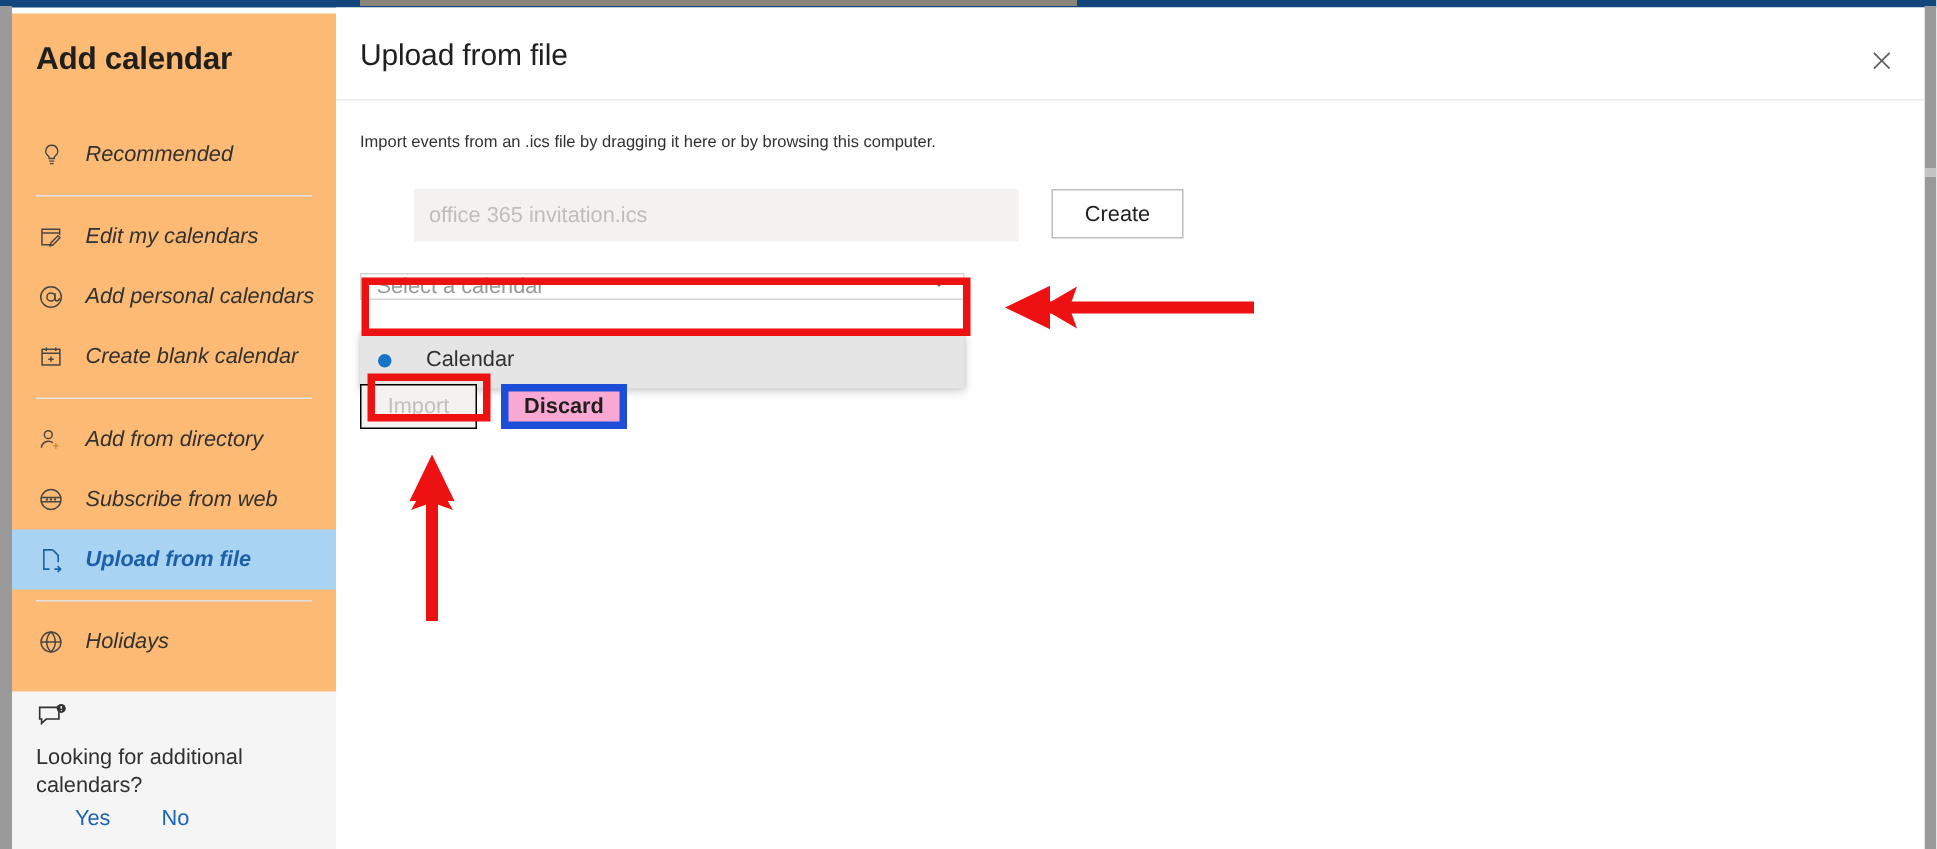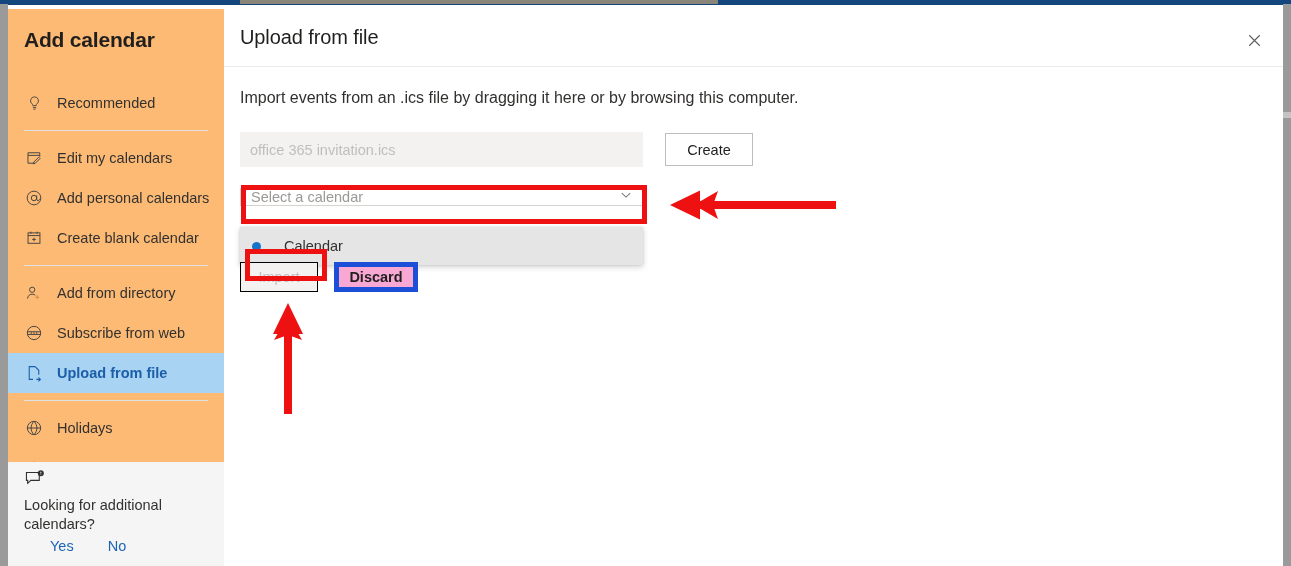--- a/index.html
+++ b/index.html
@@ -53,20 +53,21 @@
   }
   .nav {
     position: absolute; left: 0; top: 74px; width: 216px;
   }
   .nav-item {
     position: relative;
     height: 40px;
     display: flex; align-items: center;
     padding-left: 16px;
     cursor: pointer;
+    font-style: italic;
   }
   .nav-item.selected { background: #a9d3f2; }
   .nav-item .ico {
     width: 20px; height: 20px; margin-right: 13px;
     display: flex; align-items: center; justify-content: center;
     color: #484644; flex: 0 0 auto;
   }
   .nav-item .lbl {
     font-size: 14.5px; color: #323130; white-space: nowrap;
   }
@@ -111,26 +112,26 @@
   }
   .close-btn {
     position: absolute; right: 14px; top: 20px;
     width: 30px; height: 30px;
     display: flex; align-items: center; justify-content: center;
     color: #605e5c; cursor: pointer; background: none; border: none;
   }
 
   .main-body { position: relative; padding: 18px 16px 0 16px; }
   .intro {
-    font-size: 16px; color: #323130; margin: 4px 0 0 0;
+    font-size: 11px; color: #323130; margin: 4px 0 0 0;
   }
 
   .file-row {
     position: relative; margin-top: 25px;
-    display: flex; align-items: center;
+    display: flex; align-items: flex-start; margin-left: 36px;
   }
   .file-field {
     width: 403px; height: 35px;
     background: #f3f2f1;
     border: none;
     font-size: 14.5px; color: #bfbebd;
     padding: 0 10px;
     font-family: "Liberation Sans", sans-serif;
   }
   .file-field::placeholder { color: #bfbebd; }

